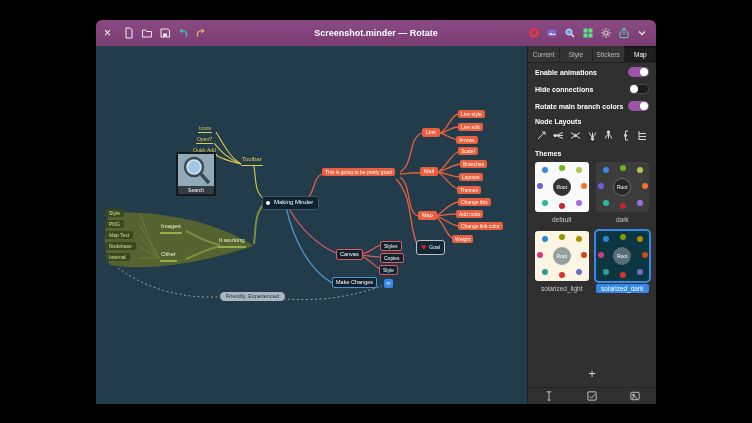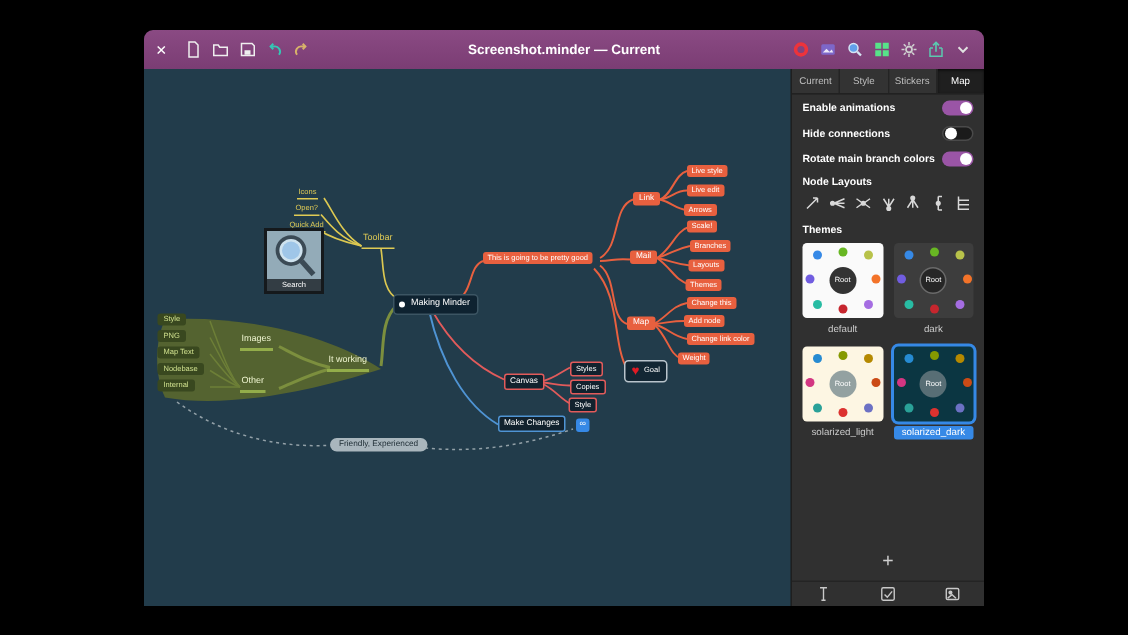--- a/index.html
+++ b/index.html
@@ -125,21 +125,21 @@
             </svg>
         </span>
         <span class="tb-icon">
           <svg viewBox="0 0 12 12">
               <path d="M3 9.5A3.5 3.5 0 0 1 6.5 4H8.5" fill="none" stroke="#d8b36a" stroke-width="1.3"></path>
               <path d="M6.8 2.2 8.6 4 6.8 5.8" fill="none" stroke="#d8b36a" stroke-width="1.3"></path>
             </svg>
         </span>
       </div>
 
-      <div class="tb-title">Screenshot.minder — Current</div>
+      <div class="tb-title">Screenshot.minder — Rotate</div>
 
       <div class="tb-right">
         <span class="tb-icon">
           <svg viewBox="0 0 12 12">
               <circle cx="6" cy="6" r="3.6" fill="none" stroke="#ed333b" stroke-width="2.4"></circle>
             </svg>
         </span>
         <span class="tb-icon">
           <svg viewBox="0 0 12 12">
               <rect x="1.5" y="2.5" width="9" height="7" rx="1" fill="#7d67c9"></rect>

